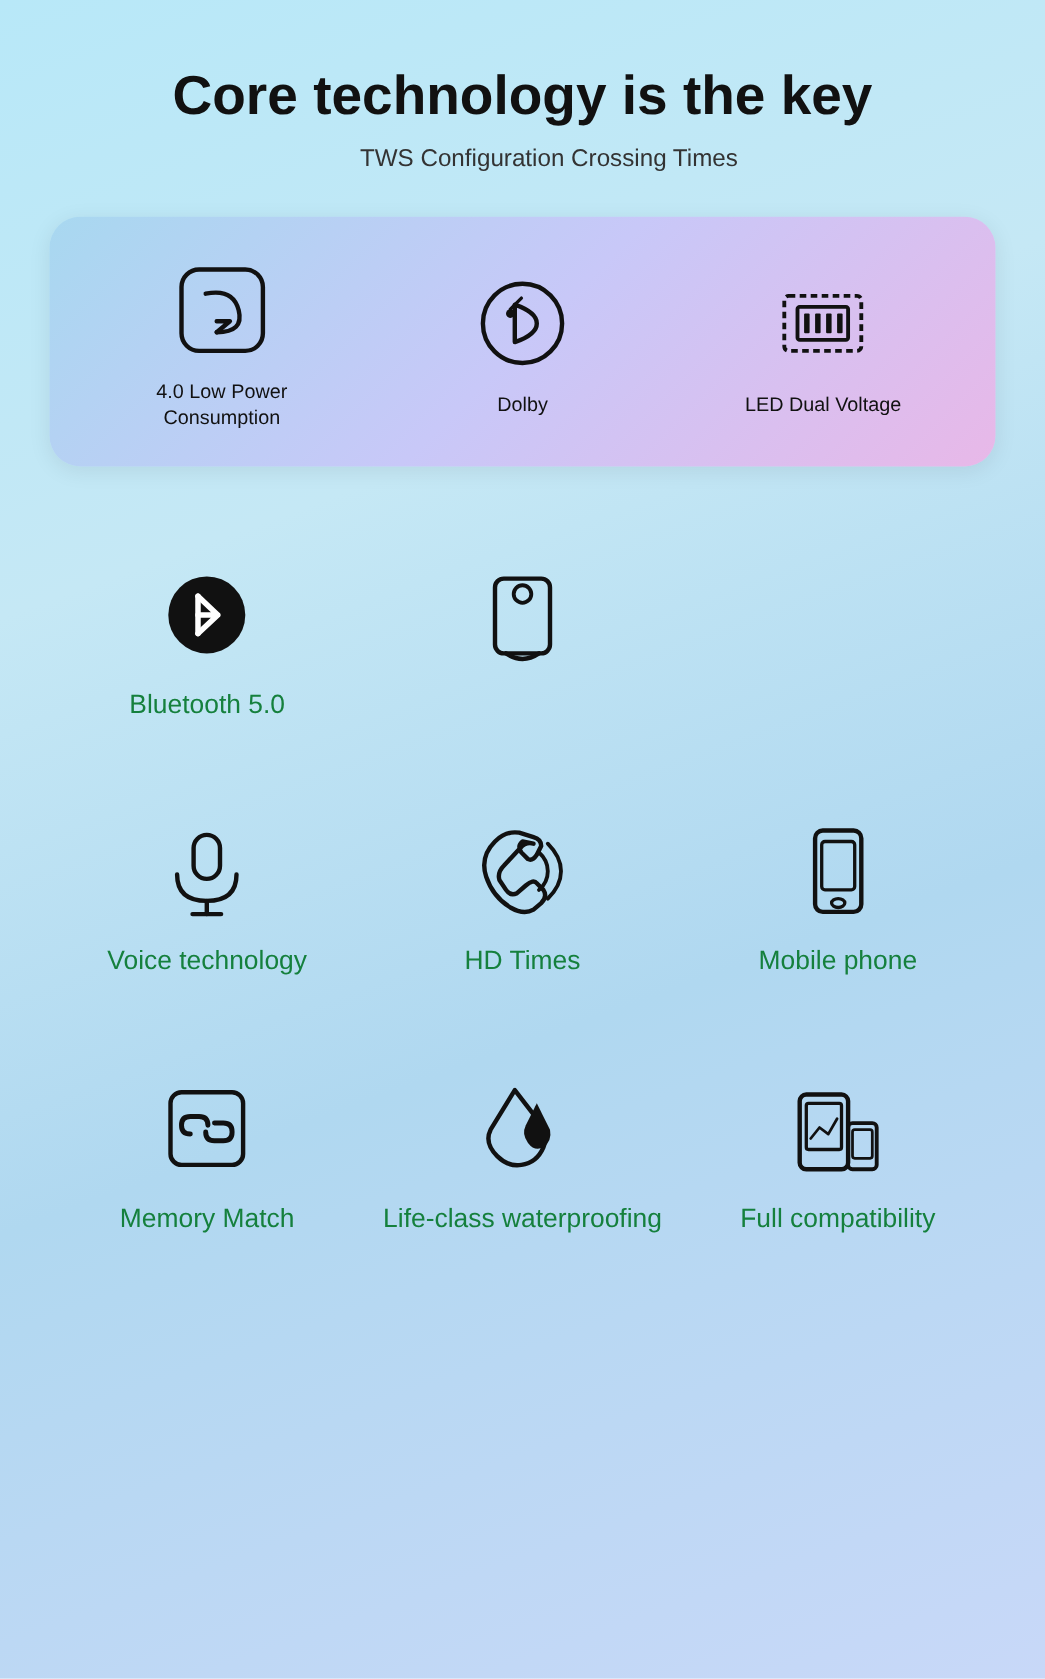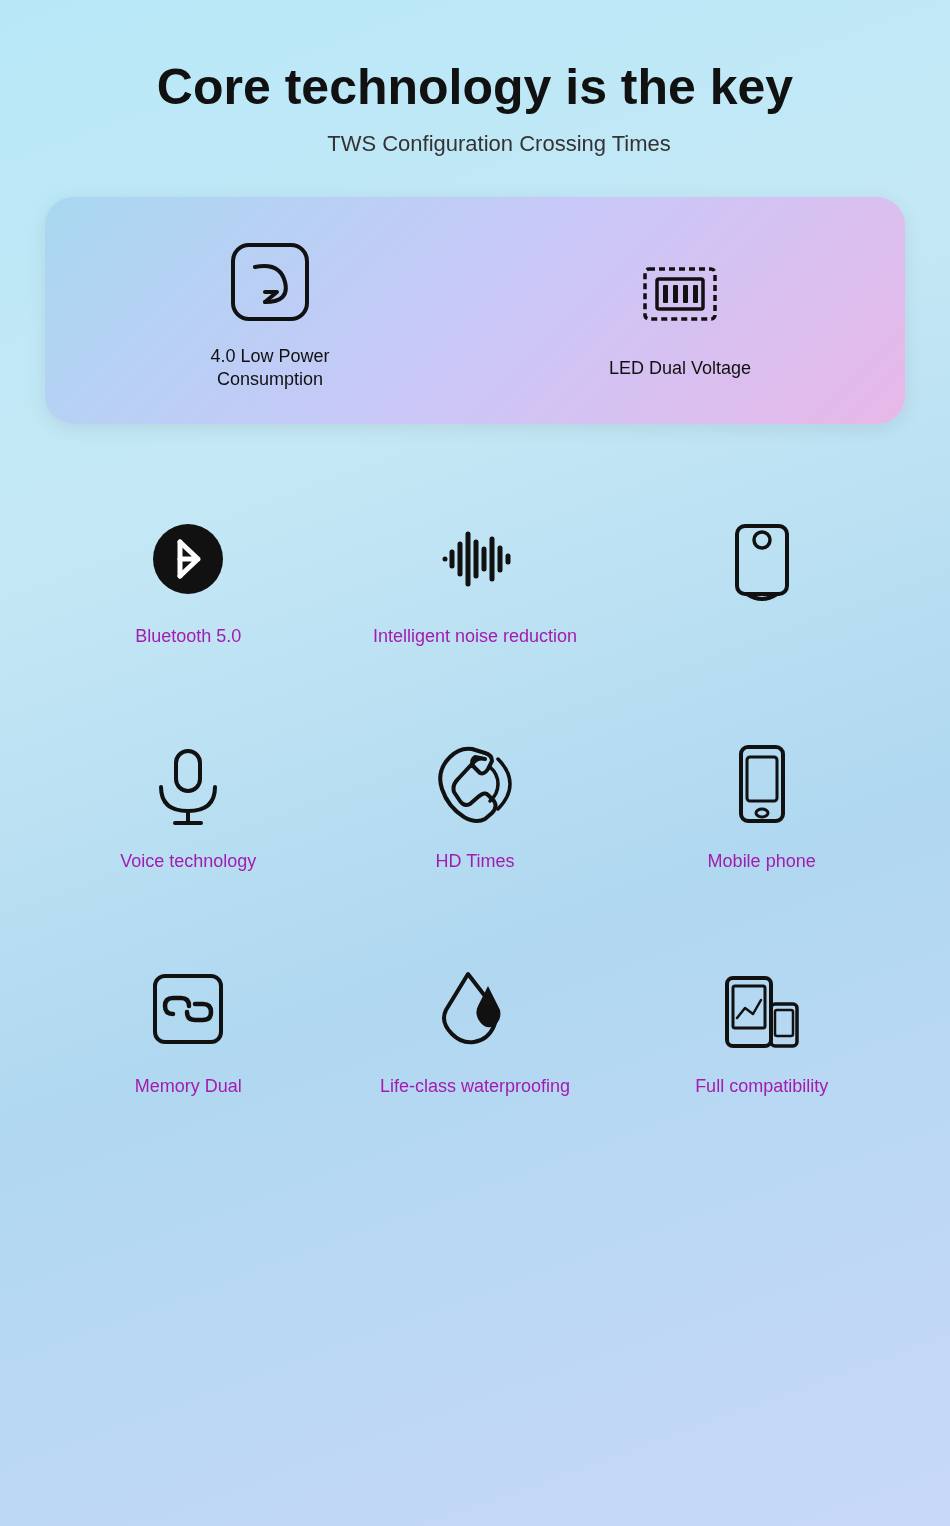--- a/index.html
+++ b/index.html
@@ -77,22 +77,22 @@
 
     .grid-item {
       display: flex;
       flex-direction: column;
       align-items: center;
       gap: 20px;
       padding: 30px 10px 20px;
     }
 
     .grid-item .label {
-      font-size: 18px;
-      color: #a21caf;
+      font-size: 24px;
+      color: #15803d;
       text-align: center;
       line-height: 1.4;
     }
 
     svg {
       overflow: visible;
     }
   </style>
 </head>
 <body>
@@ -106,20 +106,31 @@
     <div class="icon-box">
       <svg width="90" height="90" viewBox="0 0 90 90">
         <rect x="8" y="8" width="74" height="74" rx="16" ry="16" fill="none" stroke="#111" stroke-width="4"></rect>
         <path d="M 30 30 Q 55 25 60 45 Q 65 65 40 65" fill="none" stroke="#111" stroke-width="4" stroke-linecap="round"></path>
         <polyline points="40,65 52,55 40,55" fill="none" stroke="#111" stroke-width="4" stroke-linejoin="round" stroke-linecap="round"></polyline>
       </svg>
     </div>
     <span class="label">4.0 Low Power Consumption</span>
   </div>
 
+  <div class="feature-card-item">
+    <div class="icon-box">
+      <svg width="90" height="90" viewBox="0 0 90 90">
+        <circle cx="45" cy="45" r="36" fill="none" stroke="#111" stroke-width="4"></circle>
+        <path d="M 38 28 L 38 62 Q 58 55 58 45 Q 58 35 38 28 Z" fill="none" stroke="#111" stroke-width="4" stroke-linejoin="round"></path>
+        <circle cx="34" cy="36" r="4" fill="#111"></circle>
+        <line x1="34" y1="32" x2="44" y2="22" stroke="#111" stroke-width="3" stroke-linecap="round"></line>
+      </svg>
+    </div>
+    <span class="label">Dolby</span>
+  </div>
 
   <div class="feature-card-item">
     <div class="icon-box">
       <svg width="90" height="90" viewBox="0 0 90 90">
 
         <rect x="10" y="20" width="70" height="50" rx="4" fill="none" stroke="#111" stroke-width="3.5" stroke-dasharray="6,4"></rect>
 
         <rect x="22" y="30" width="46" height="30" rx="2" fill="none" stroke="#111" stroke-width="3.5"></rect>
 
         <rect x="28" y="36" width="5" height="18" rx="1" fill="#111"></rect>
@@ -139,37 +150,20 @@
     <div class="icon-box">
       <svg width="90" height="90" viewBox="0 0 90 90">
         <ellipse cx="45" cy="45" rx="35" ry="35" fill="#111"></ellipse>
         <path d="M 37 28 L 55 45 L 37 62 M 37 45 L 55 45" fill="none" stroke="white" stroke-width="5" stroke-linecap="round" stroke-linejoin="round"></path>
         <line x1="37" y1="28" x2="37" y2="62" stroke="white" stroke-width="5" stroke-linecap="round"></line>
       </svg>
     </div>
     <span class="label">Bluetooth 5.0</span>
   </div>
 
-  <div class="grid-item">
-    <div class="icon-box">
-      <svg width="90" height="90" viewBox="0 0 90 90">
-
-        <line x1="15" y1="45" x2="15" y2="45" stroke="#111" stroke-width="5" stroke-linecap="round"></line>
-        <line x1="22" y1="38" x2="22" y2="52" stroke="#111" stroke-width="5" stroke-linecap="round"></line>
-        <line x1="30" y1="30" x2="30" y2="60" stroke="#111" stroke-width="5" stroke-linecap="round"></line>
-        <line x1="38" y1="20" x2="38" y2="70" stroke="#111" stroke-width="5" stroke-linecap="round"></line>
-        <line x1="46" y1="28" x2="46" y2="62" stroke="#111" stroke-width="5" stroke-linecap="round"></line>
-        <line x1="54" y1="35" x2="54" y2="55" stroke="#111" stroke-width="5" stroke-linecap="round"></line>
-        <line x1="62" y1="25" x2="62" y2="65" stroke="#111" stroke-width="5" stroke-linecap="round"></line>
-        <line x1="70" y1="34" x2="70" y2="56" stroke="#111" stroke-width="5" stroke-linecap="round"></line>
-        <line x1="78" y1="42" x2="78" y2="48" stroke="#111" stroke-width="5" stroke-linecap="round"></line>
-      </svg>
-    </div>
-    <span class="label">Intelligent noise reduction</span>
-  </div>
 
   <div class="grid-item">
     <div class="icon-box">
       <svg width="90" height="90" viewBox="0 0 90 90">
 
         <rect x="20" y="12" width="50" height="68" rx="8" fill="none" stroke="#111" stroke-width="4"></rect>
 
         <circle cx="45" cy="26" r="8" fill="none" stroke="#111" stroke-width="3.5"></circle>
 
         <path d="M 30 80 Q 45 90 60 80" fill="none" stroke="#111" stroke-width="4" stroke-linecap="round"></path>
@@ -231,21 +225,21 @@
     <div class="icon-box">
       <svg width="90" height="90" viewBox="0 0 90 90">
 
         <rect x="12" y="12" width="66" height="66" rx="10" fill="none" stroke="#111" stroke-width="4"></rect>
 
         <path d="M 30 50 Q 22 50 22 42 Q 22 34 30 34 L 38 34 Q 46 34 46 42" fill="none" stroke="#111" stroke-width="4.5" stroke-linecap="round"></path>
 
         <path d="M 44 48 Q 44 56 52 56 L 60 56 Q 68 56 68 48 Q 68 40 60 40 L 52 40" fill="none" stroke="#111" stroke-width="4.5" stroke-linecap="round"></path>
       </svg>
     </div>
-    <span class="label">Memory Dual</span>
+    <span class="label">Memory Match</span>
   </div>
 
   <div class="grid-item">
     <div class="icon-box">
       <svg width="90" height="90" viewBox="0 0 90 90">
 
         <path d="M 38 10 Q 38 10 16 46 Q 10 58 22 70 Q 32 80 44 78 Q 58 76 64 62 Q 70 48 58 36 Z" fill="none" stroke="#111" stroke-width="4" stroke-linejoin="round"></path>
 
         <path d="M 58 22 Q 58 22 48 42 Q 44 50 50 58 Q 56 66 64 62 Q 72 56 70 46 Z" fill="#111"></path>
       </svg>

